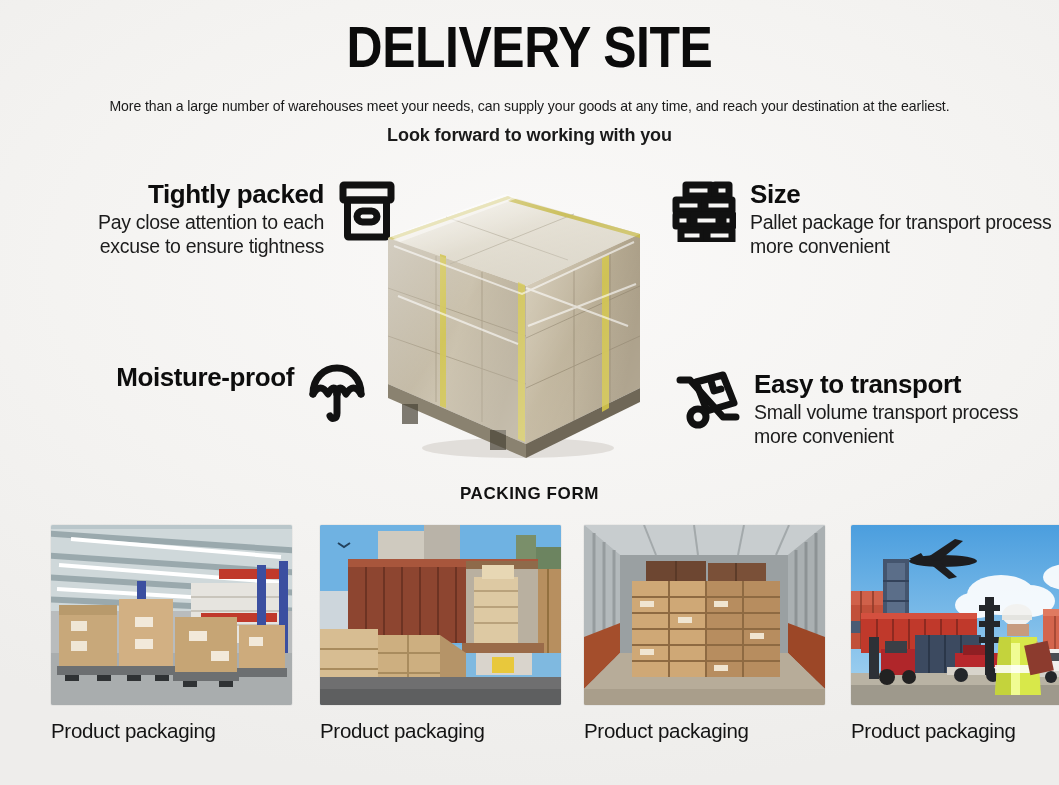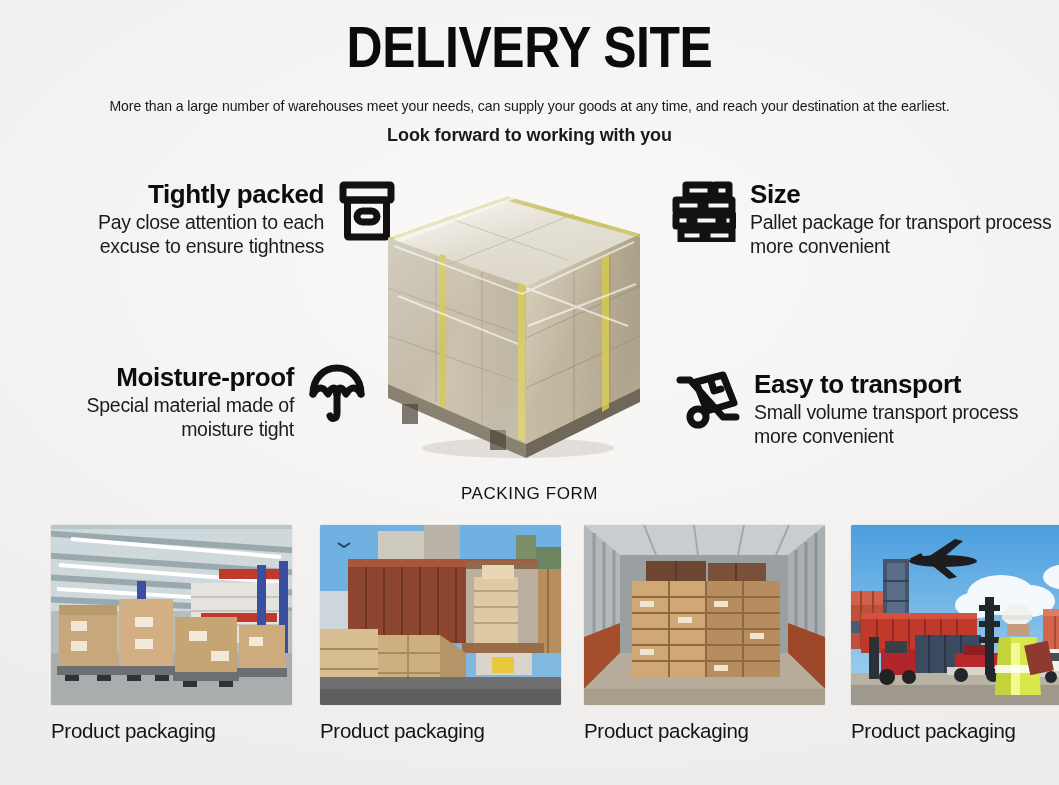--- a/index.html
+++ b/index.html
@@ -46,21 +46,21 @@
   svg.icon{display:block;}
   .stroke{fill:none;stroke:#111;stroke-width:7;stroke-linecap:round;stroke-linejoin:round;}
 
   
   .pallet{position:absolute;left:378px;top:176px;width:272px;height:286px;}
   .pallet svg{display:block;}
 
   
   .pf{
     position:absolute;left:0;top:484px;width:1059px;text-align:center;
-    font-size:17px;font-weight:normal;letter-spacing:0.6px;color:#111;
+    font-size:17px;font-weight:bold;letter-spacing:0.6px;color:#111;
   }
 
   
   .cards{position:absolute;left:0;top:525px;width:1059px;height:230px;}
   .card{position:absolute;top:0;width:241px;padding-left:44px;}
   .card .thumb{
     width:241px;height:180px;border-radius:2px;overflow:hidden;
     position:relative;background:#cfd4d8;
     box-shadow:0 0 0 1px rgba(0,0,0,0.04);
   }
@@ -95,21 +95,20 @@
         <rect class="stroke" x="5" y="5" width="48" height="15" rx="1"></rect>
         <rect class="stroke" x="9.5" y="20" width="39" height="37" rx="1"></rect>
         <rect class="stroke" x="19" y="31" width="20" height="11" rx="5.5" stroke-width="5.5"></rect>
       </svg>
     </span>
   </div>
 
   <div class="feat" id="feat-moist">
     <div class="txt-r">
       <div class="f-title">Moisture-proof</div>
-      <div class="f-desc">Special material made of moisture tight</div>
     </div>
     <span class="ico">
       <svg class="icon" width="58" height="62" viewBox="0 0 58 62">
         <path class="stroke" d="M5 31 C5 15 16 5 29 5 C42 5 53 15 53 31"></path>
         <path class="stroke" d="M5 31 C10 23 15 23 20 31 C24 23 28 23 29 31"></path>
         <path class="stroke" d="M29 31 C30 23 34 23 38 31 C43 23 48 23 53 31"></path>
         <path class="stroke" d="M29 31 L29 50 C29 56 24 57 22 53"></path>
       </svg>
     </span>
   </div>

